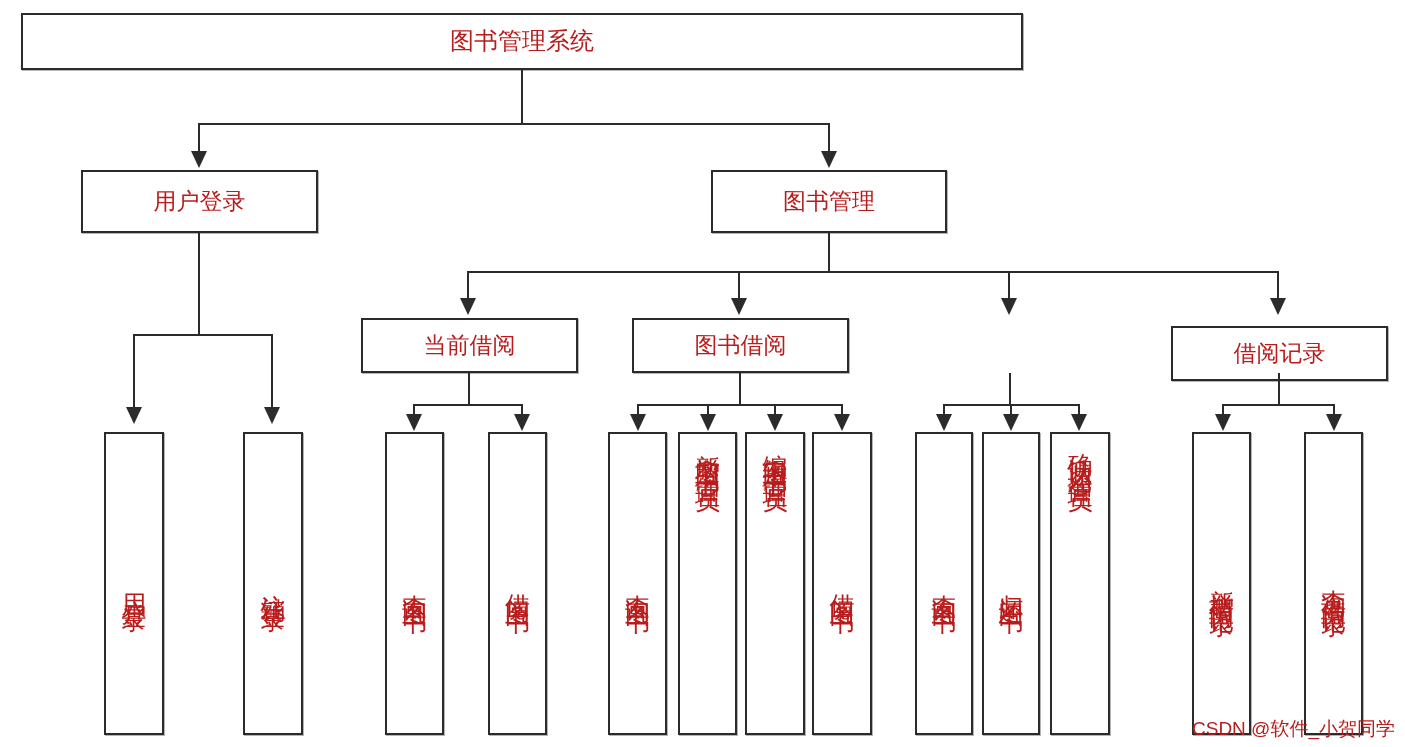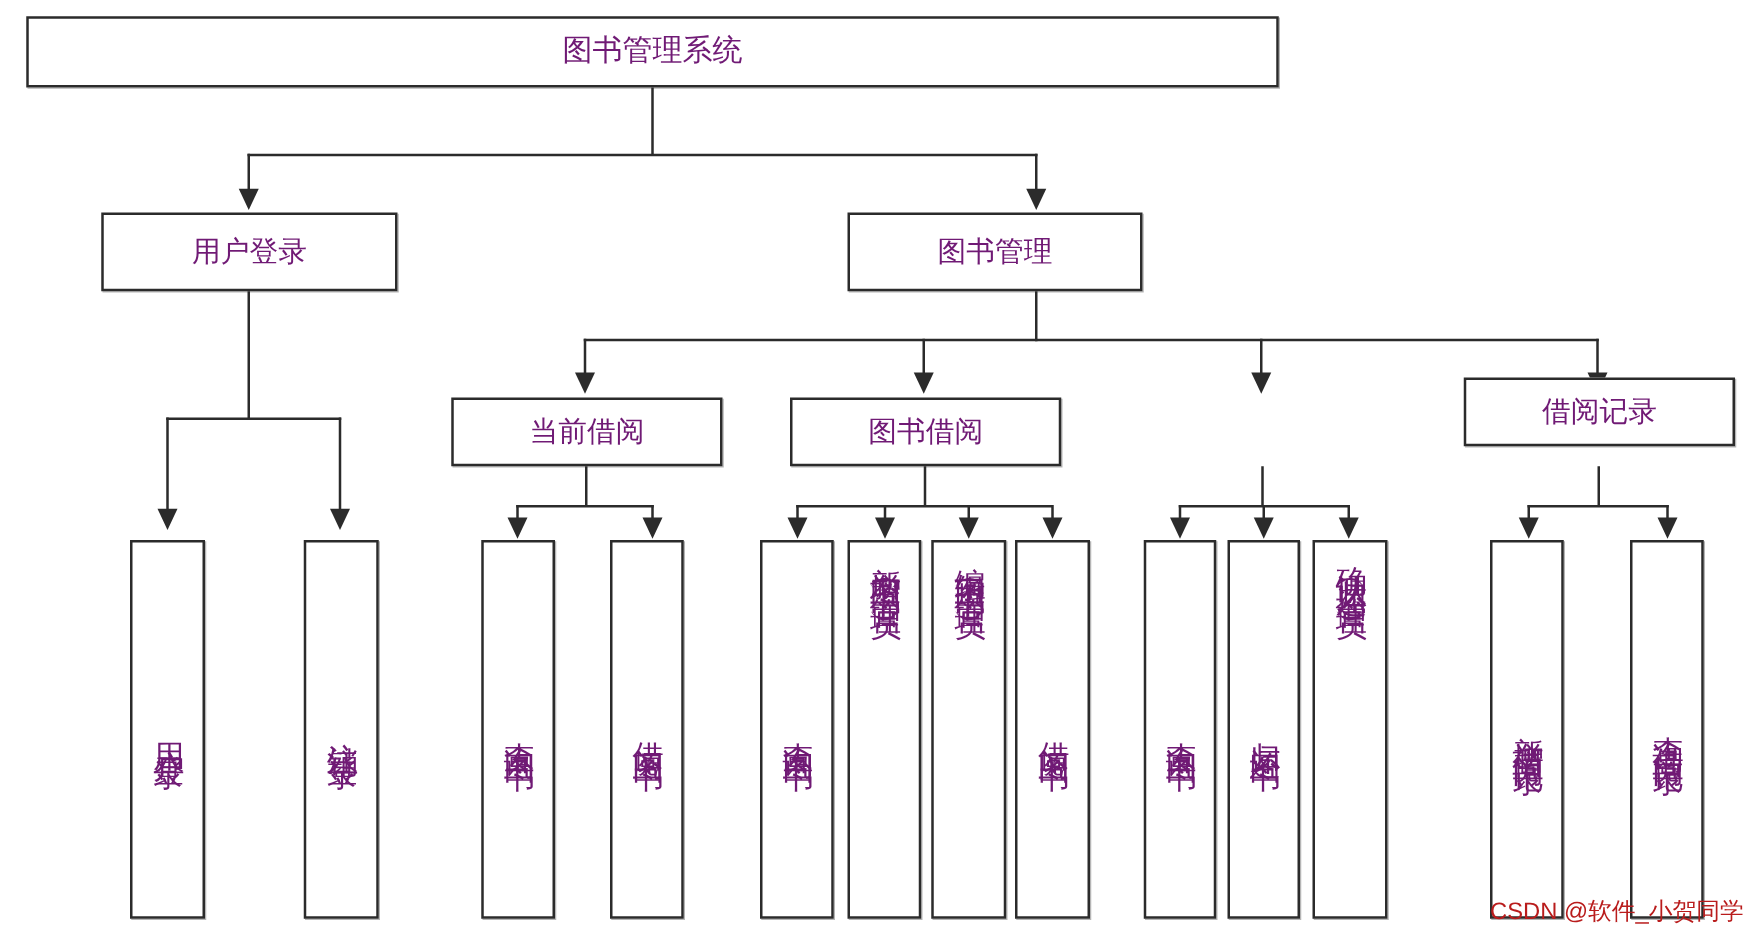--- a/index.html
+++ b/index.html
@@ -20,21 +20,21 @@
   
   .node {
     position: absolute;
     box-sizing: border-box;
     background: #ffffff;
     border: 2px solid #2b2b2b;
     box-shadow: 1px 1px 0 0 rgba(120,120,120,0.55);
     display: flex;
     align-items: center;
     justify-content: center;
-    color: #701a75;
+    color: #b91c1c;
   }
   .node > .lbl {
     display: block;
     text-align: center;
     line-height: 1.18;
     white-space: nowrap;
   }
   
   .node.h > .lbl {
     font-size: 23px;
@@ -105,21 +105,21 @@
 
   <div class="ln vt" style="left:198px; top:123px; width:2px; height:30px;"></div>
   <div class="arrow" style="left:191px; top:151px;"></div>
   <div class="ln vt" style="left:828px; top:123px; width:2px; height:30px;"></div>
   <div class="arrow" style="left:821px; top:151px;"></div>
 
   <div class="node h" style="left:81px; top:170px; width:237px; height:63px;">
     <span class="lbl">用户登录</span>
   </div>
 
-  <div class="node h" style="left:678px; top:170px; width:236px; height:63px;">
+  <div class="node h" style="left:711px; top:170px; width:236px; height:63px;">
     <span class="lbl">图书管理</span>
   </div>
 
   <div class="ln vt" style="left:198px; top:233px; width:2px; height:103px;"></div>
   <div class="ln hz" style="left:133px; top:334px; width:140px; height:2px;"></div>
   <div class="ln vt" style="left:133px; top:334px; width:2px; height:75px;"></div>
   <div class="arrow" style="left:126px; top:407px;"></div>
   <div class="ln vt" style="left:271px; top:334px; width:2px; height:75px;"></div>
   <div class="arrow" style="left:264px; top:407px;"></div>
 
@@ -134,21 +134,21 @@
   <div class="arrow" style="left:1001px; top:298px;"></div>
   <div class="ln vt" style="left:1277px; top:271px; width:2px; height:29px;"></div>
   <div class="arrow" style="left:1270px; top:298px;"></div>
 
   <div class="node h" style="left:361px; top:318px; width:217px; height:55px;">
     <span class="lbl">当前借阅</span>
   </div>
   <div class="node h" style="left:632px; top:318px; width:217px; height:55px;">
     <span class="lbl">图书借阅</span>
   </div>
-  <div class="node h" style="left:1171px; top:302px; width:217px; height:55px;">
+  <div class="node h" style="left:1171px; top:326px; width:217px; height:55px;">
     <span class="lbl">借阅记录</span>
   </div>
 
   <div class="ln vt" style="left:468px; top:373px; width:2px; height:32px;"></div>
   <div class="ln hz" style="left:413px; top:404px; width:110px; height:2px;"></div>
   <div class="ln vt" style="left:413px; top:404px; width:2px; height:12px;"></div>
   <div class="arrow" style="left:406px; top:414px;"></div>
   <div class="ln vt" style="left:521px; top:404px; width:2px; height:12px;"></div>
   <div class="arrow" style="left:514px; top:414px;"></div>
 

